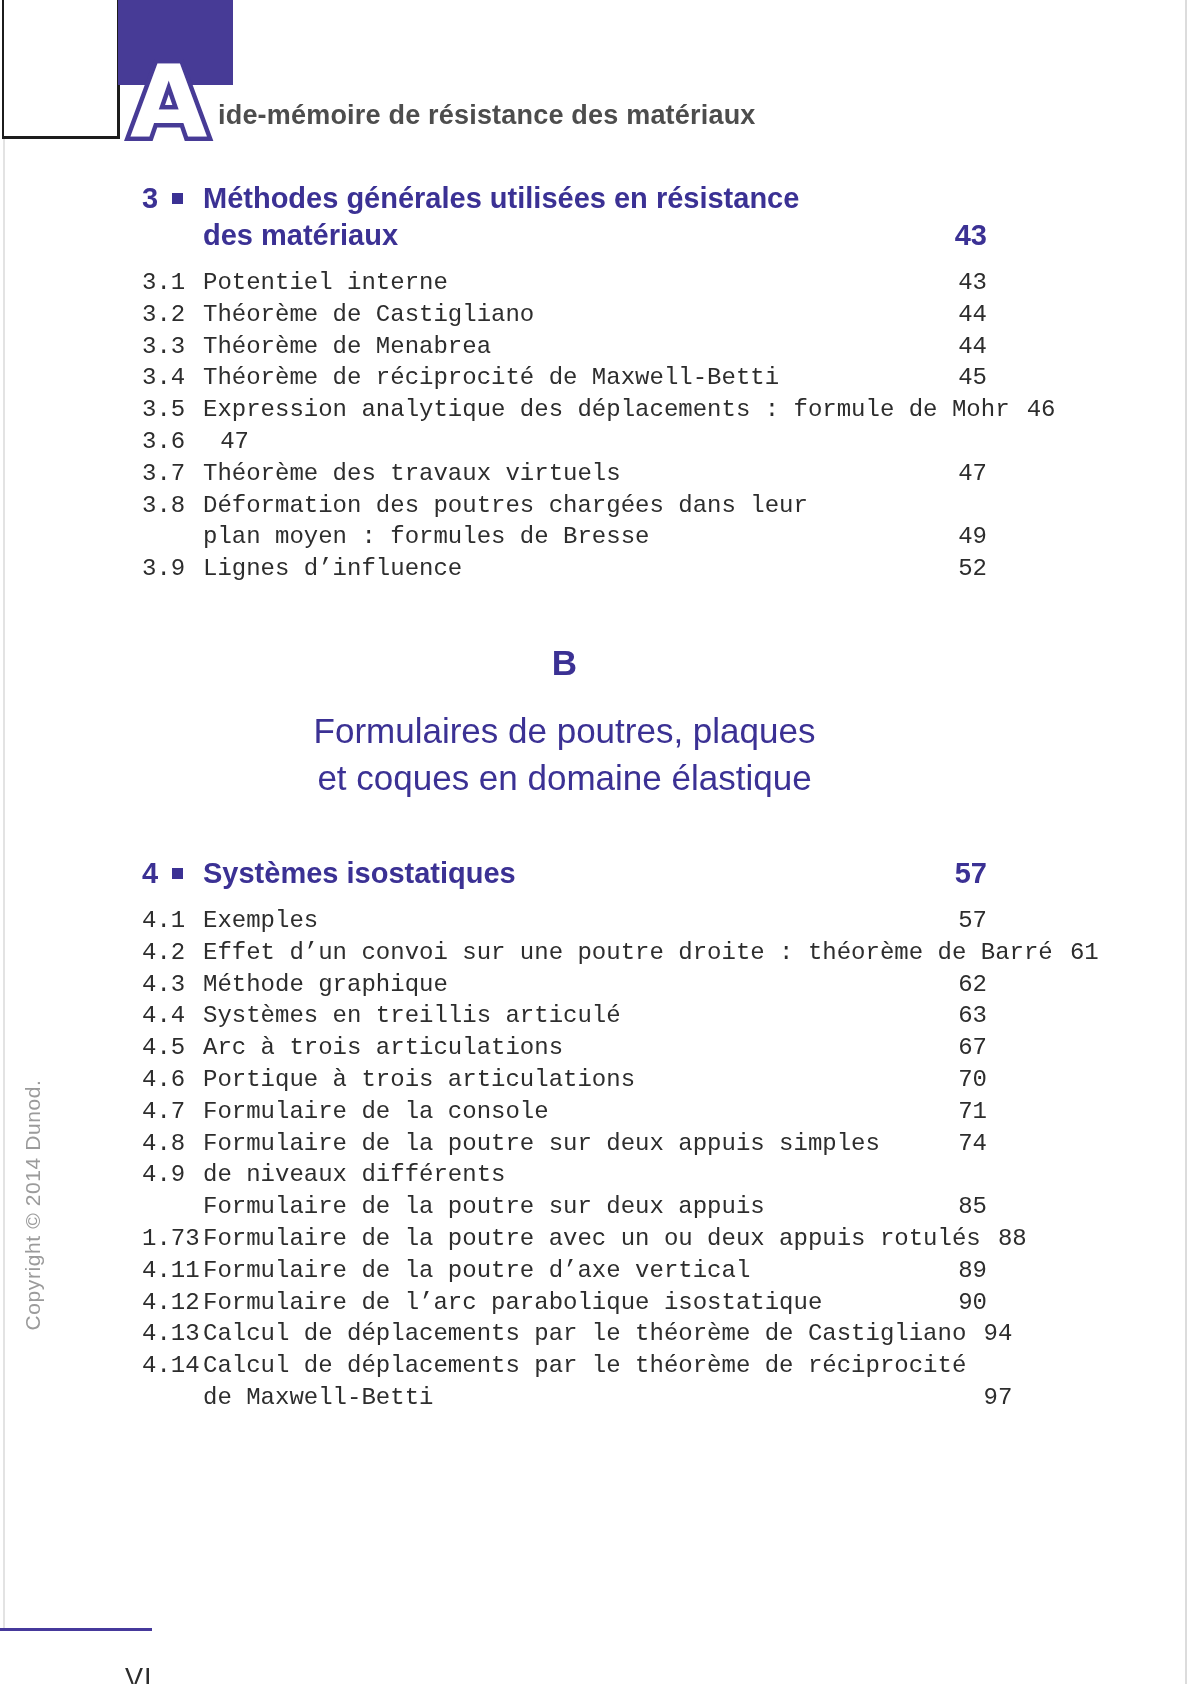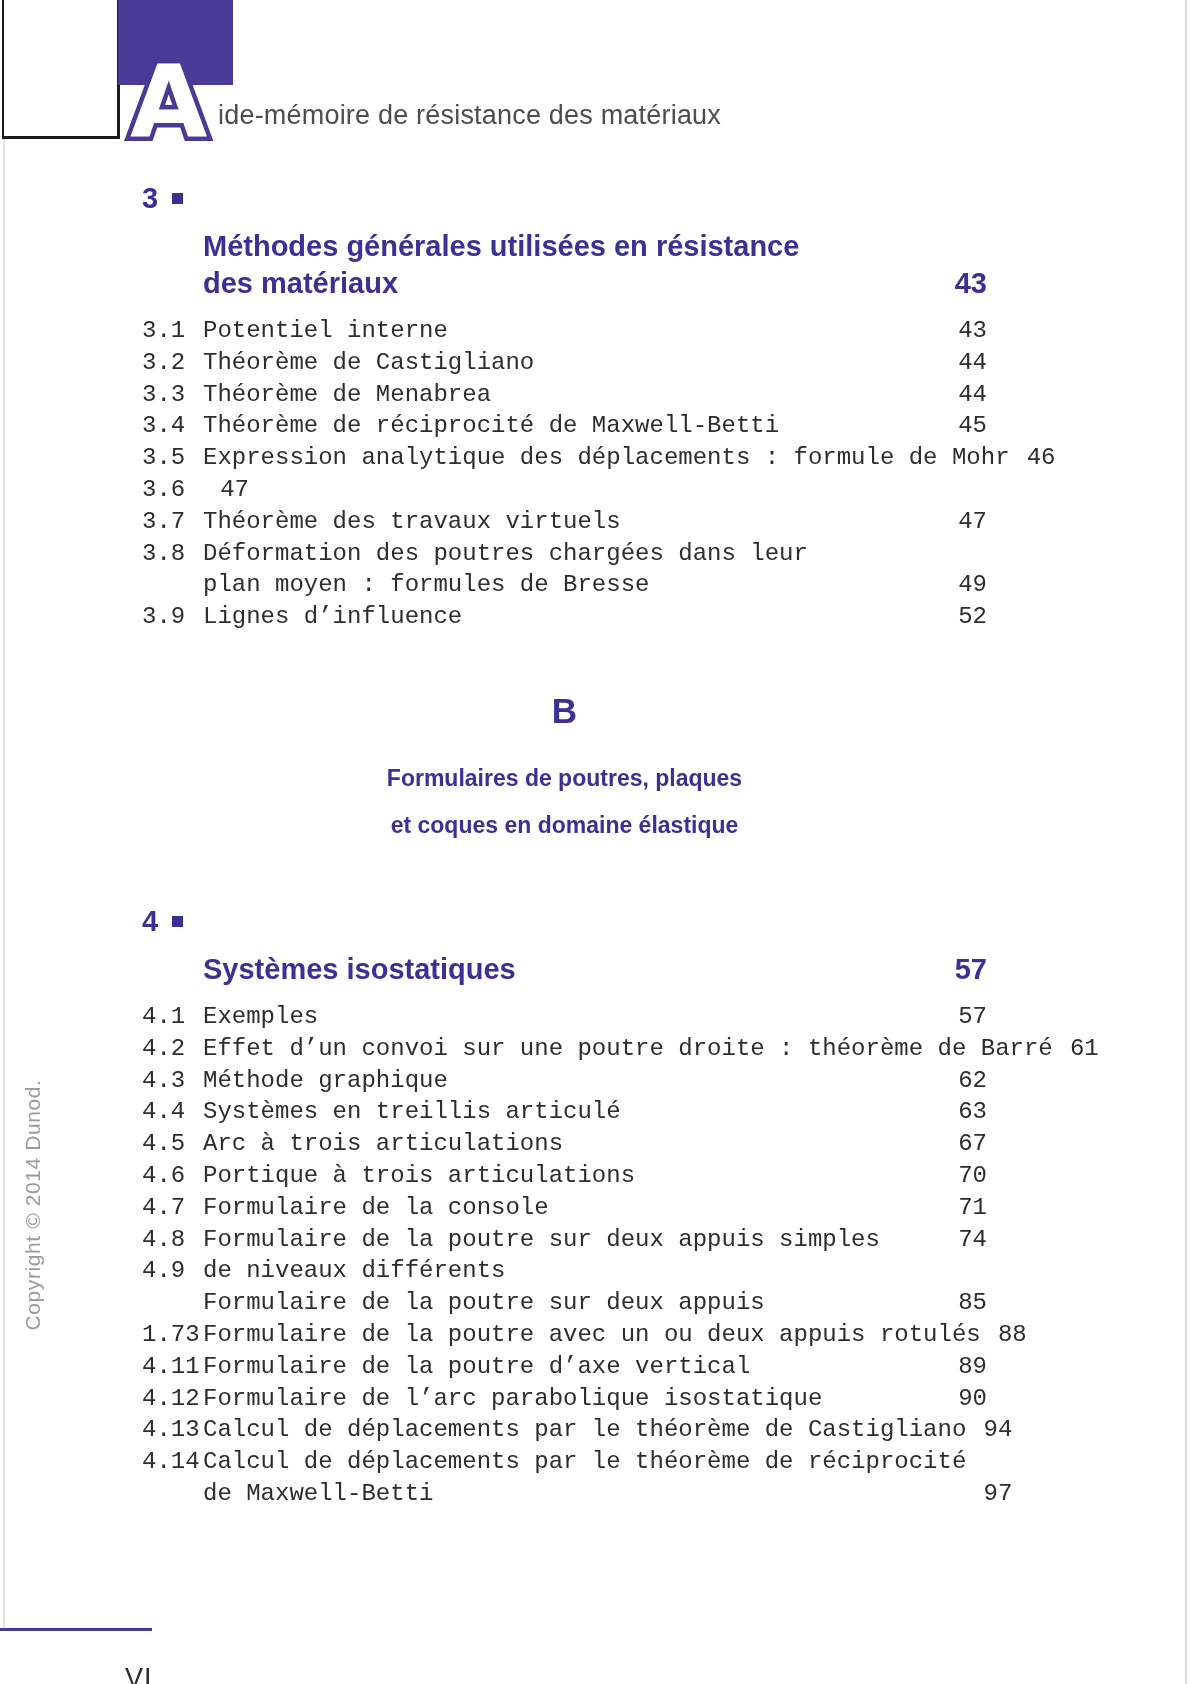--- a/index.html
+++ b/index.html
@@ -18,47 +18,47 @@
   .corner-rule{
     position:absolute;left:2px;top:0;width:113px;height:136px;
     border-left:2px solid #1c1c1c;
     border-right:3px solid #1c1c1c;
     border-bottom:3px solid #1c1c1c;
   }
   .brand-square{position:absolute;left:118px;top:0;width:115px;height:85px;background:var(--square);}
   .big-a{position:absolute;left:124px;top:46px;width:110px;height:98px;}
   .header-title{
     position:absolute;left:218px;top:100px;
-    font-size:27px;font-weight:normal;color:var(--gray-title);
+    font-size:27px;font-weight:bold;color:var(--gray-title);
     letter-spacing:0.2px;white-space:nowrap;
   }
 
   
   .main{position:absolute;left:142px;top:180px;width:845px;}
 
   .sec-heading{display:flex;font-weight:bold;color:var(--purple);
     font-size:29px;line-height:37px;margin-bottom:13px;}
   .sec-num-wrap{display:flex;align-self:flex-start;width:61px;flex-shrink:0;}
   .sec-num{flex:0 0 auto;}
   .sec-bullet{display:inline-block;width:11px;height:11px;background:var(--purple);
     margin-top:13px;margin-left:14px;}
-  .sec-title-col{flex:1;margin-top:48px;}
+  .sec-title-col{flex:1;}
   .sec-page{align-self:flex-end;width:48px;text-align:right;flex-shrink:0;}
 
   .toc-list{margin-top:0;font-family:Liberation Mono, monospace;}
   .toc-row{display:flex;color:var(--text);font-size:24px;line-height:31.8px;}
   .toc-num{width:61px;flex-shrink:0;}
   .toc-lines{flex:1;}
   .toc-line{white-space:nowrap;}
   .toc-page{align-self:flex-end;width:46px;text-align:right;flex-shrink:0;}
 
   
   .part-block{margin-top:56px;margin-bottom:54px;text-align:center;color:var(--purple);}
   .part-letter{font-size:35px;font-weight:bold;line-height:44px;margin-bottom:22px;}
-  .part-title{font-size:23px;font-weight:bold;line-height:47px;}
+  .part-title{font-size:35px;font-weight:normal;line-height:47px;}
 
   
   .copyright{
     position:absolute;left:33px;top:1205px;
     transform:translate(-50%,-50%) rotate(-90deg);
     white-space:nowrap;
     color:var(--copy);font-size:21px;letter-spacing:0.6px;
   }
 
   

